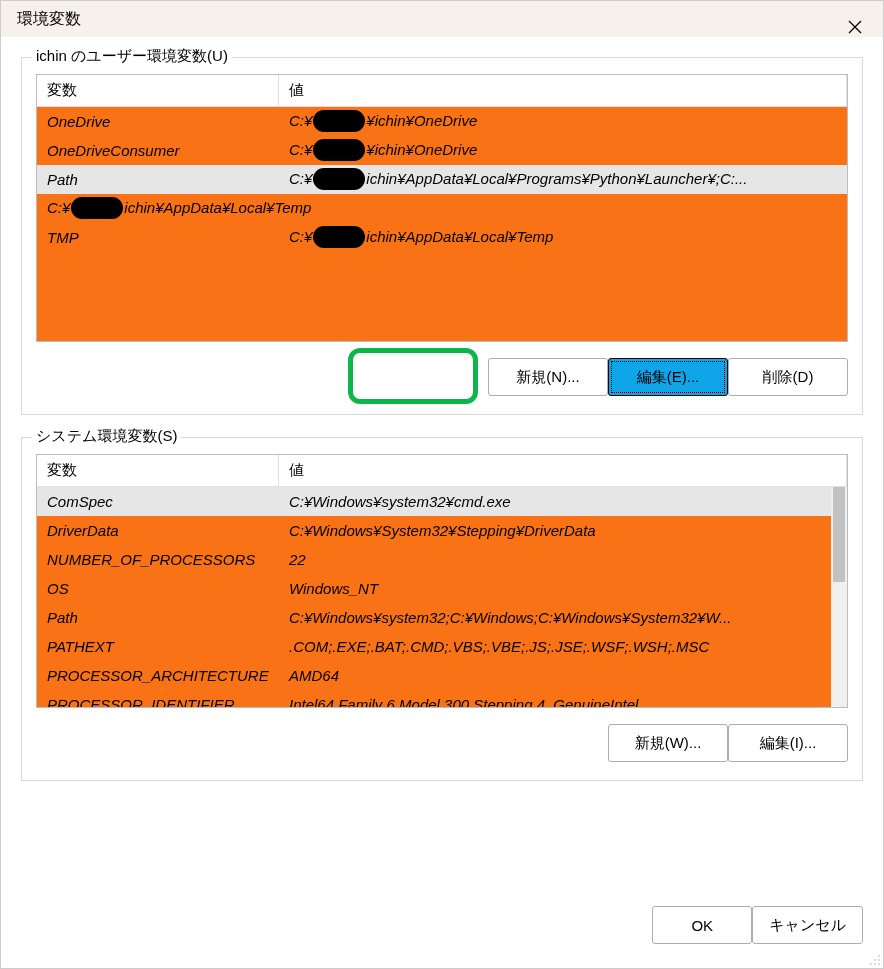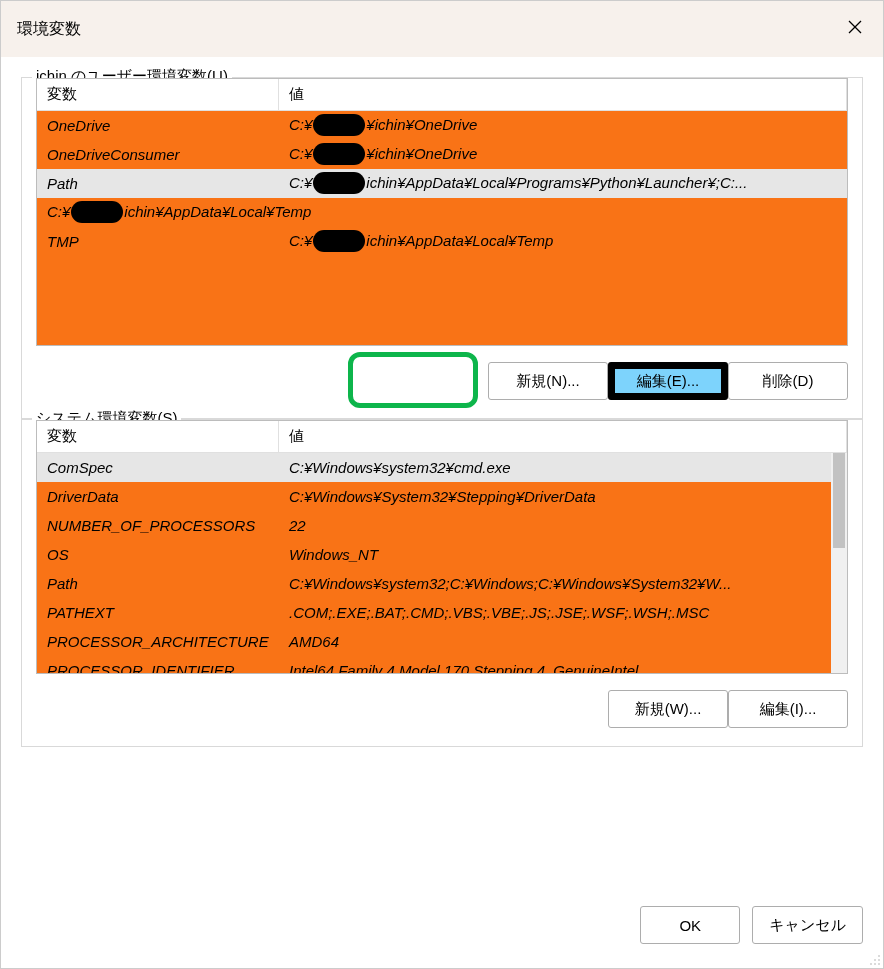--- a/index.html
+++ b/index.html
@@ -14,21 +14,21 @@
   }
   .dialog {
     width: 884px;
     height: 969px;
     background: #ffffff;
     border: 1px solid #ccc;
     display: flex;
     flex-direction: column;
   }
   .titlebar {
-    height: 56px;
+    height: 36px;
     background: #f7f1ec;
     display: flex;
     align-items: center;
     padding: 0 16px;
     position: relative;
   }
   .titlebar-title {
     font-size: 16px;
   }
   .close-btn {
@@ -44,22 +44,23 @@
   }
   .close-btn svg { width: 16px; height: 16px; }
   .content {
     flex: 1;
     padding: 20px 20px 10px 20px;
     display: flex;
     flex-direction: column;
   }
   .groupbox {
     border: 1px solid #d9d9d9;
-    padding: 0 14px 18px 14px;
-    position: relative;
+    padding: 16px 14px 18px 14px;
+    position: relative;
+    margin-bottom: 22px;
   }
   .groupbox-label {
     position: absolute;
     top: -11px;
     left: 10px;
     background: #ffffff;
     padding: 0 4px;
     font-size: 15px;
   }
   .listview {
@@ -127,35 +128,35 @@
     height: 38px;
     border: 1px solid #adadad;
     background: #ffffff;
     font-size: 15px;
     font-family: inherit;
     cursor: pointer;
     border-radius: 3px;
     padding: 0 16px;
   }
   .btn.focused {
-    background: #7dd3fc;
-    border: 7px solid #000000;
+    background: #0ea5e9;
+    border: 1px solid #000000;
     outline: 1px dotted #000;
     outline-offset: -4px;
   }
   .highlight-ring {
     position: absolute;
     border: 5px solid #0db54b;
     border-radius: 12px;
     pointer-events: none;
   }
   .footer-row {
     display: flex;
     justify-content: flex-end;
-    gap: 12px;
+    gap: 0;
     padding: 10px 20px 24px 20px;
   }
   .scrollbar-stub {
     position: absolute;
     right: 0;
     top: 32px;
     width: 16px;
     height: calc(100% - 32px);
     background: #f0f0f0;
   }
@@ -265,21 +266,21 @@
             <div class="listview-row">
               <div class="col name">PATHEXT</div>
               <div class="col value">.COM;.EXE;.BAT;.CMD;.VBS;.VBE;.JS;.JSE;.WSF;.WSH;.MSC</div>
             </div>
             <div class="listview-row">
               <div class="col name">PROCESSOR_ARCHITECTURE</div>
               <div class="col value">AMD64</div>
             </div>
             <div class="listview-row">
               <div class="col name">PROCESSOR_IDENTIFIER</div>
-              <div class="col value">Intel64 Family 4 Model 170 Stepping 4, GenuineIntel</div>
+              <div class="col value">Intel64 Family 6 Model 300 Stepping 4, GenuineIntel</div>
             </div>
           </div>
         <div class="scrollbar-stub">
           <div class="scrollbar-thumb"></div>
         </div>
       </div>
 
       <div class="btn-row">
         <button class="btn">新規(W)...</button>
         <button class="btn">編集(I)...</button>

